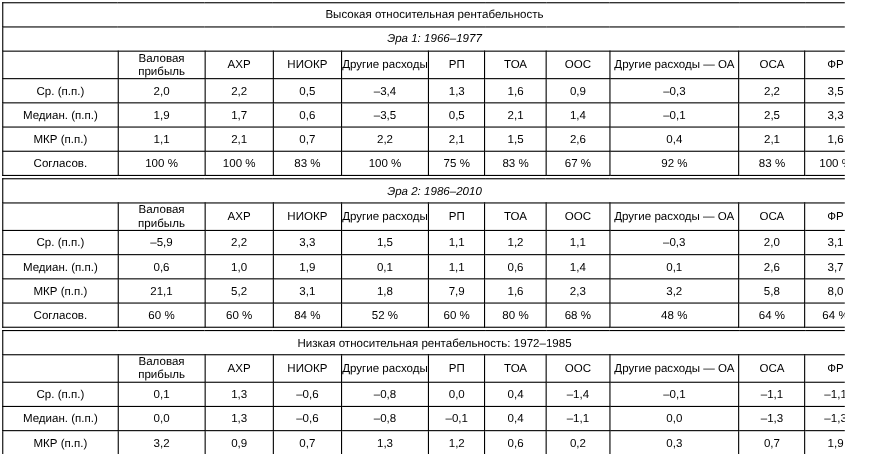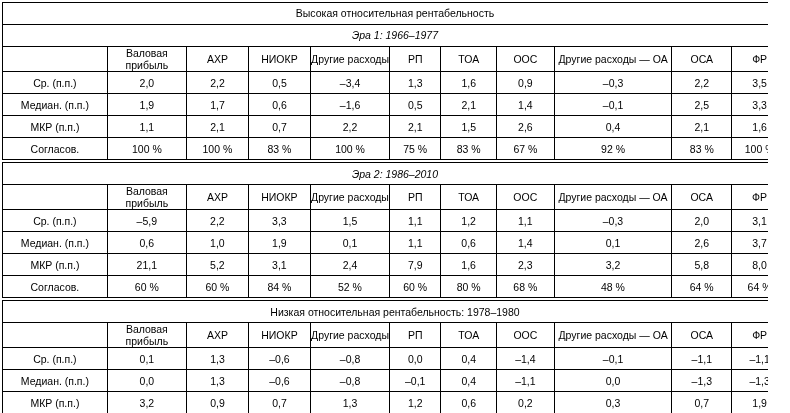--- a/index.html
+++ b/index.html
@@ -127,21 +127,21 @@
         <td class="num">0,9</td>
         <td class="num">–0,3</td>
         <td class="num">2,2</td>
         <td class="num">3,5</td>
       </tr>
       <tr>
         <td class="rowlabel">Медиан. (п.п.)</td>
         <td class="num">1,9</td>
         <td class="num">1,7</td>
         <td class="num">0,6</td>
-        <td class="num">–1,6</td>
+        <td class="num">–3,5</td>
         <td class="num">0,5</td>
         <td class="num">2,1</td>
         <td class="num">1,4</td>
         <td class="num">–0,1</td>
         <td class="num">2,5</td>
         <td class="num">3,3</td>
       </tr>
       <tr>
         <td class="rowlabel">МКР (п.п.)</td>
         <td class="num">1,1</td>
@@ -226,21 +226,21 @@
         <td class="num">1,4</td>
         <td class="num">0,1</td>
         <td class="num">2,6</td>
         <td class="num">3,7</td>
       </tr>
       <tr>
         <td class="rowlabel">МКР (п.п.)</td>
         <td class="num">21,1</td>
         <td class="num">5,2</td>
         <td class="num">3,1</td>
-        <td class="num">2,4</td>
+        <td class="num">1,8</td>
         <td class="num">7,9</td>
         <td class="num">1,6</td>
         <td class="num">2,3</td>
         <td class="num">3,2</td>
         <td class="num">5,8</td>
         <td class="num">8,0</td>
       </tr>
       <tr>
         <td class="rowlabel">Согласов.</td>
         <td class="num">60 %</td>
@@ -266,21 +266,21 @@
         <col class="c4">
         <col class="c5">
       <col class="c6">
         <col class="c7">
         <col class="c8">
         <col class="c9">
         <col class="c10">
     </colgroup>
     <tbody>
       <tr>
-        <td class="banner" colspan="11">Низкая относительная рентабельность: 1978–1980</td>
+        <td class="banner" colspan="11">Низкая относительная рентабельность: 1972–1985</td>
       </tr>
       <tr>
         <td class="colhead"></td>
         <td class="colhead">Валовая прибыль</td>
         <td class="colhead">АХР</td>
         <td class="colhead">НИОКР</td>
         <td class="colhead">Другие расходы</td>
         <td class="colhead">РП</td>
         <td class="colhead">ТОА</td>
         <td class="colhead">ООС</td>

